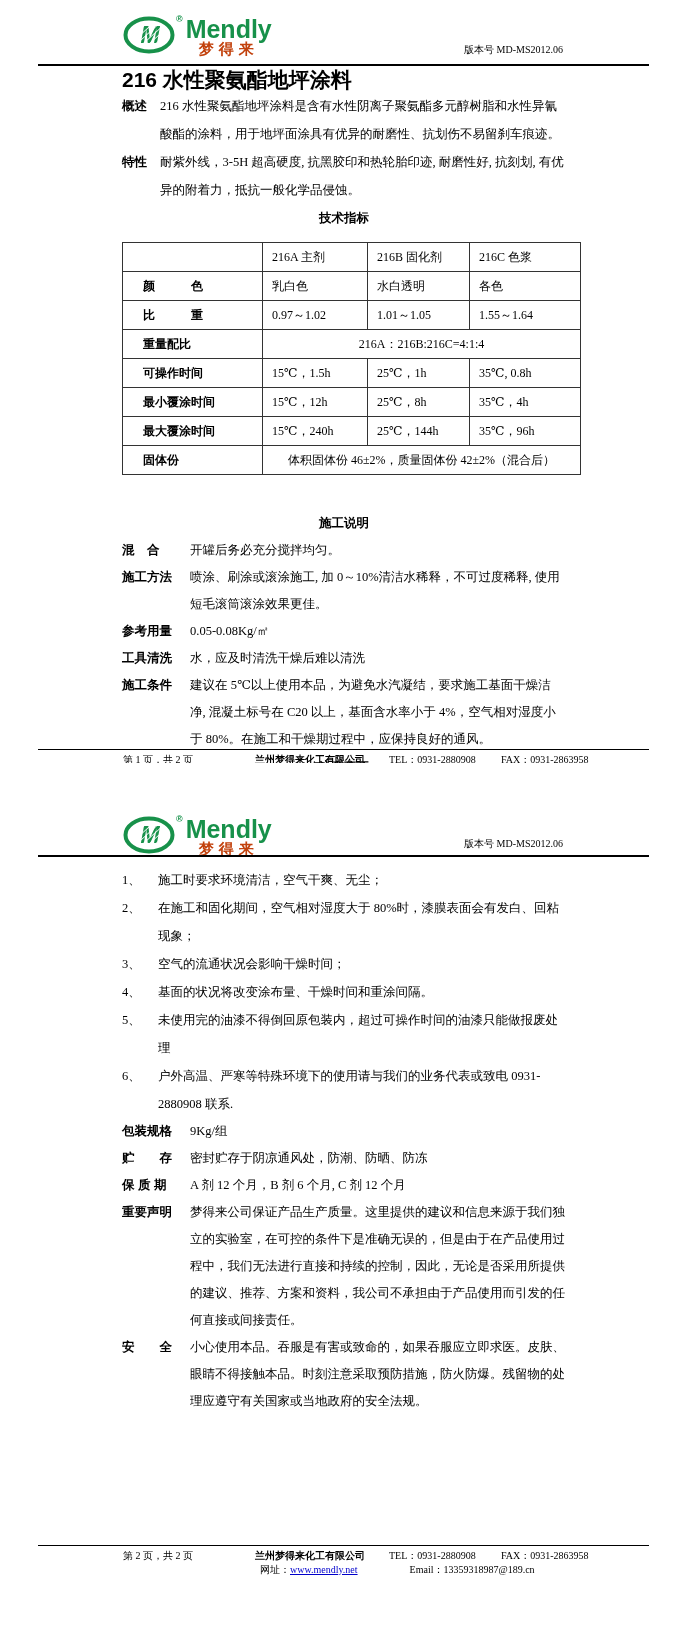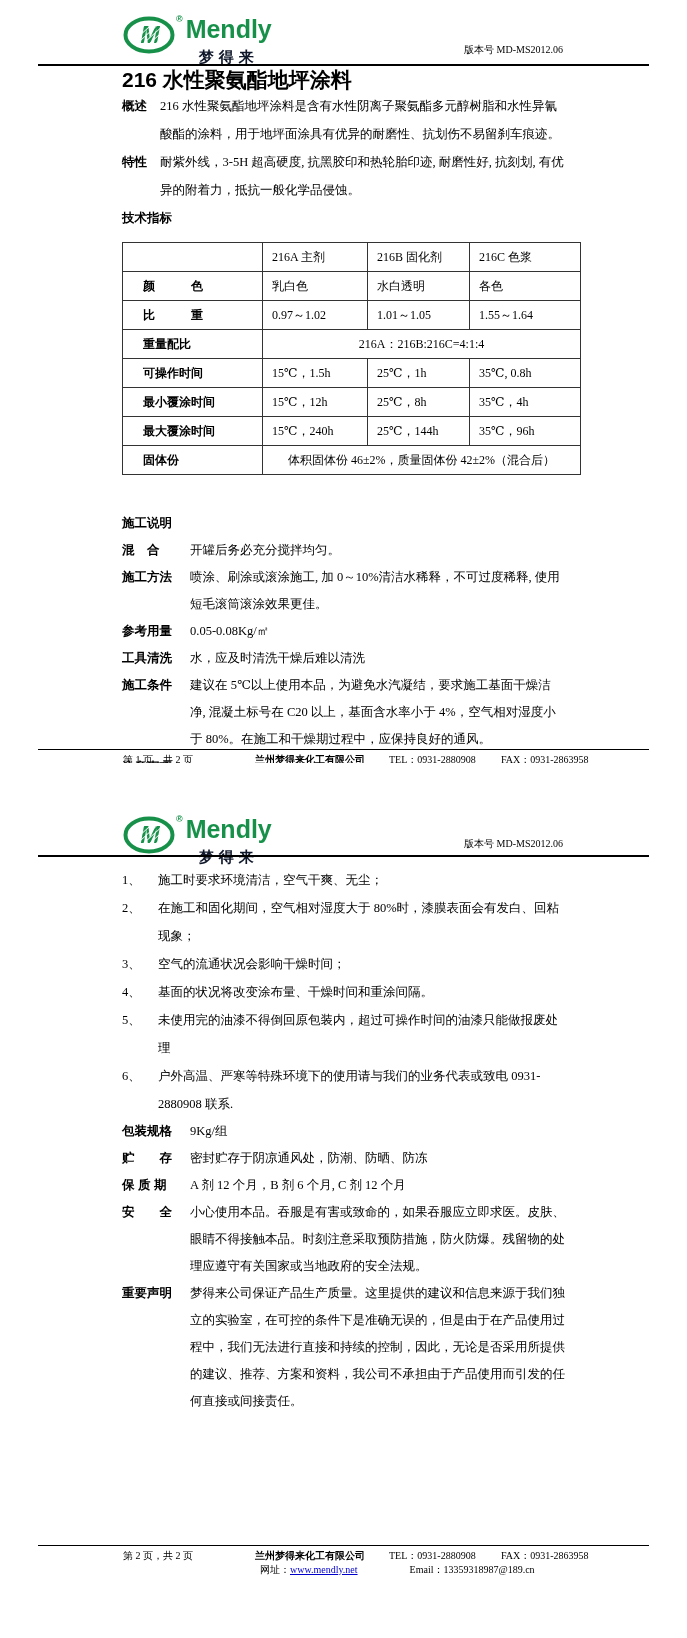--- a/index.html
+++ b/index.html
@@ -13,35 +13,35 @@
   #page2{height:875px;}
 
   
   .hdr{position:absolute;left:123px;display:flex;align-items:flex-start;}
   #page1 .hdr{top:16px;}
   #page2 .hdr{top:53px;}
   .logo-svg{display:block;}
   .reg{font-size:9px;font-weight:bold;color:#17914a;margin:-2px 1px 0 1px;font-family:"Liberation Sans",sans-serif;}
   .brandtxt{display:flex;flex-direction:column;margin-left:2px;margin-top:2px;}
   .brand-en{color:#17914a;font-weight:bold;font-size:25px;line-height:22px;letter-spacing:0px;font-family:"Liberation Sans",sans-serif;}
-  .brand-cn{color:#0f172a;font-weight:bold;font-size:15px;line-height:17px;letter-spacing:5px;margin-left:13px;font-family:"Liberation Sans",sans-serif;margin-top:8px;}
+  .brand-cn{color:#c2410c;font-weight:bold;font-size:15px;line-height:17px;letter-spacing:5px;margin-left:13px;font-family:"Liberation Sans",sans-serif;}
   .version{position:absolute;right:124px;font-size:10px;}
   #page1 .version{top:43px;}
   #page2 .version{top:74px;}
   .hrule{position:absolute;left:38px;right:38px;border-top:2px solid #000;}
   #page1 .hrule{top:64px;}
   #page2 .hrule{top:92px;}
 
   
   .title{position:absolute;left:122px;top:66px;font-size:21px;font-weight:bold;font-family:"Liberation Sans",sans-serif;}
   .content1{position:absolute;left:122px;top:92px;width:444px;font-size:12.5px;line-height:28px;}
   .para{display:flex;}
   .plabel{width:38px;flex-shrink:0;font-weight:bold;font-family:"Liberation Sans",sans-serif;}
   .ptext{flex:1;}
-  .h2{font-weight:bold;font-family:"Liberation Sans",sans-serif;}
+  .h2{font-weight:bold;font-family:"Liberation Sans",sans-serif;text-align:center;}
 
   table.spec{border-collapse:collapse;margin-top:10px;width:433px;table-layout:fixed;font-size:12px;}
   table.spec td{border:1px solid #333;height:24px;padding:0 4px 0 9px;vertical-align:middle;overflow:hidden;white-space:nowrap;}
   table.spec td.c0{width:115px;font-weight:bold;font-family:"Liberation Sans",sans-serif;padding-left:20px;}
   table.spec td.c1{width:91px;}
   table.spec td.c2{width:88px;}
   table.spec td.c3{width:97px;}
   table.spec td.span{text-align:center;padding-left:4px;}
 
   .h2.construction{margin-top:34px;}
@@ -246,26 +246,26 @@
       </div>
       <div class="entry">
         <span class="elabel">贮　　存</span>
         <span class="etext">密封贮存于阴凉通风处，防潮、防晒、防冻</span>
       </div>
       <div class="entry">
         <span class="elabel">保 质 期</span>
         <span class="etext">A 剂 12 个月，B 剂 6 个月, C 剂 12 个月</span>
       </div>
       <div class="entry">
+        <span class="elabel">重要声明</span>
+        <span class="etext">梦得来公司保证产品生产质量。这里提供的建议和信息来源于我们独立的实验室，在可控的条件下是准确无误的，但是由于在产品使用过程中，我们无法进行直接和持续的控制，因此，无论是否采用所提供的建议、推荐、方案和资料，我公司不承担由于产品使用而引发的任何直接或间接责任。</span>
+      </div>
+      <div class="entry">
         <span class="elabel">安　　全</span>
         <span class="etext">小心使用本品。吞服是有害或致命的，如果吞服应立即求医。皮肤、眼睛不得接触本品。时刻注意采取预防措施，防火防爆。残留物的处理应遵守有关国家或当地政府的安全法规。</span>
-      </div>
-      <div class="entry">
-        <span class="elabel">重要声明</span>
-        <span class="etext">梦得来公司保证产品生产质量。这里提供的建议和信息来源于我们独立的实验室，在可控的条件下是准确无误的，但是由于在产品使用过程中，我们无法进行直接和持续的控制，因此，无论是否采用所提供的建议、推荐、方案和资料，我公司不承担由于产品使用而引发的任何直接或间接责任。</span>
       </div>
     </div>
   </div>
 
   <div class="pagefooter">
     <div class="frow">
       <span class="f-page">第 2 页，共 2 页</span>
       <span class="f-company">兰州梦得来化工有限公司</span>
       <span class="f-tel">TEL：0931-2880908</span>
       <span class="f-fax">FAX：0931-2863958</span>

